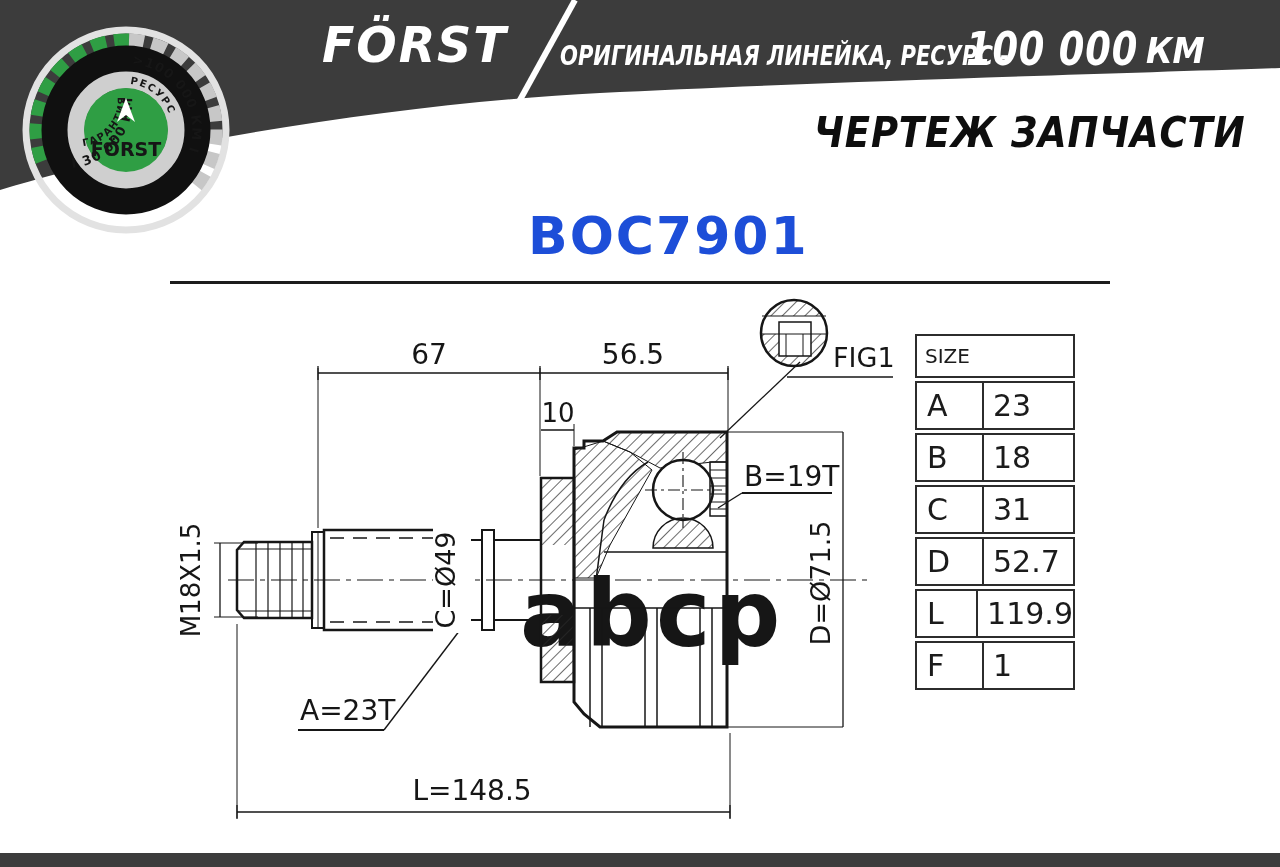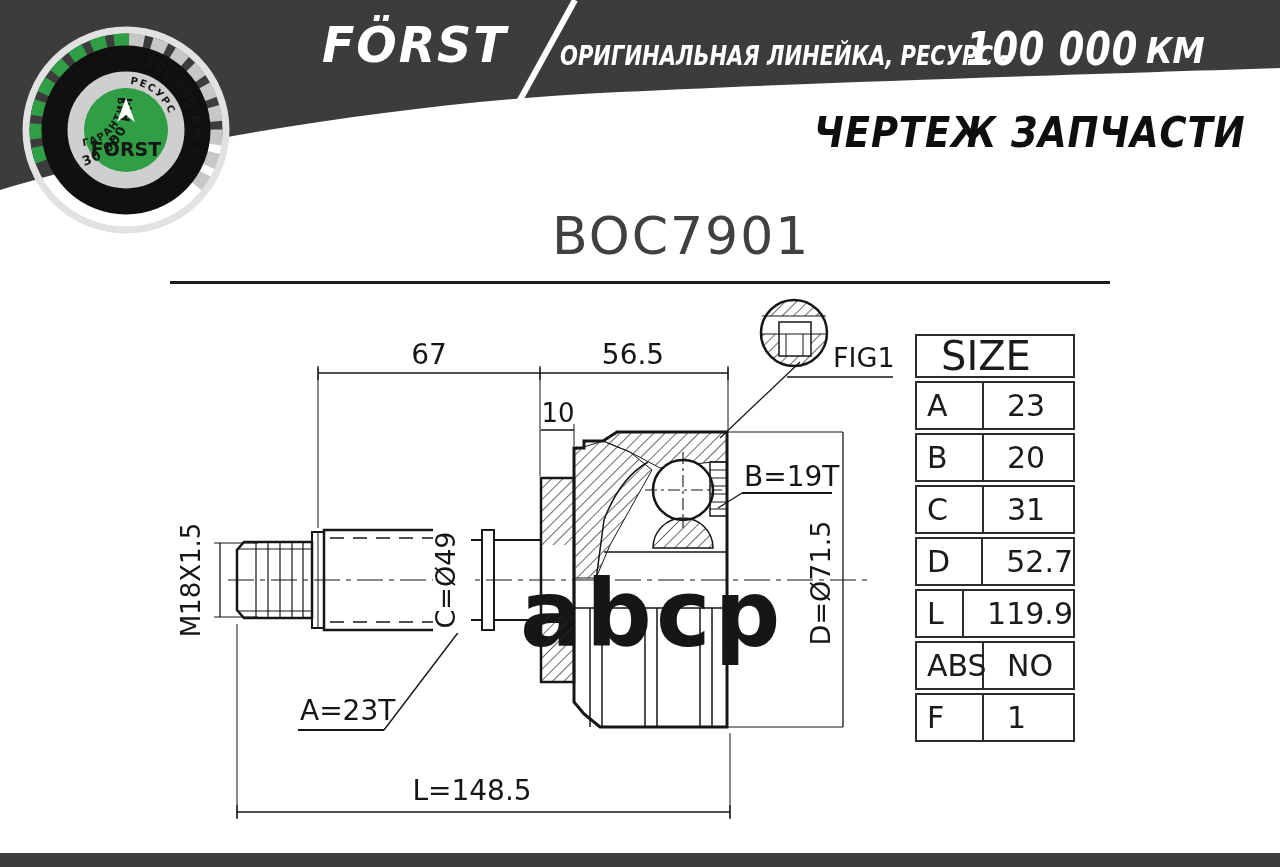--- a/index.html
+++ b/index.html
@@ -11,30 +11,30 @@
   .brand-logo{left:322px;top:16px;font-size:50px;font-style:italic;font-weight:800;color:#fff;
       letter-spacing:2px;transform:scaleX(.95);transform-origin:left top;white-space:nowrap;}
   .tagline{left:560px;top:40px;font-size:27px;font-style:italic;font-weight:700;color:#fff;
       transform:scaleX(.78);transform-origin:left top;white-space:nowrap;}
   .res-big{left:966px;top:22px;font-size:46px;font-style:italic;font-weight:800;color:#fff;
       transform:scaleX(.8);transform-origin:left top;white-space:nowrap;letter-spacing:1px;}
   .res-km{left:1146px;top:30px;font-size:36px;font-style:italic;font-weight:800;color:#fff;
       transform:scaleX(.9);transform-origin:left top;}
   .page-title{left:814px;top:108px;font-size:42px;font-style:italic;font-weight:800;color:#0e0e0e;
       transform:scaleX(.88);transform-origin:left top;white-space:nowrap;letter-spacing:1px;}
-  .part-number{left:552px;top:206px;font-size:52px;font-weight:400;color:#404040;letter-spacing:2px;}
+  .part-number{left:528px;top:206px;font-size:52px;font-weight:700;color:#1d4ed8;letter-spacing:2px;}
   .rule{left:170px;top:281px;width:940px;height:3px;background:#1c1c1c;}
   
   #size-table{left:915px;top:334px;width:160px;font-size:30px;color:#1b1b1b;}
   .t-head{border:2px solid #2c2c2c;height:44px;display:flex;align-items:center;
-      padding-left:24px;font-size:40px;box-sizing:border-box;}
+      padding-left:8px;font-size:20px;box-sizing:border-box;}
   .t-row{border:2px solid #2c2c2c;height:49px;margin-top:3px;display:flex;box-sizing:border-box;}
   .t-key{width:67px;display:flex;align-items:center;padding-left:10px;box-sizing:border-box;
       border-right:2px solid #2c2c2c;}
-  .t-val{flex:1;display:flex;align-items:center;padding-left:23px;box-sizing:border-box;}
+  .t-val{flex:1;display:flex;align-items:center;padding-left:9px;box-sizing:border-box;}
   #bottom-bar{left:0;top:853px;width:1280px;height:14px;background:#3c3c3c;}
   svg text{font-family:"DejaVu Sans","Liberation Sans",sans-serif;fill:#161616;}
 </style>
 </head>
 <body>
 
 <div id="page">
 
   <svg id="band-svg" class="abs" width="1280" height="240" viewBox="0 0 1280 240">
     <path d="M0,0 L1280,0 L1280,68 C1100,74 820,82 600,93 C420,102 170,138 0,190 Z" fill="#3c3c3c"></path>
@@ -219,38 +219,34 @@
   </svg>
 
   <div id="size-table" class="abs">
     <div class="t-head">SIZE</div>
     <div class="t-row">
       <div class="t-key">A</div>
       <div class="t-val">23</div>
     </div>
     <div class="t-row">
       <div class="t-key">B</div>
-      <div class="t-val">20</div>
+      <div class="t-val">18</div>
     </div>
     <div class="t-row">
       <div class="t-key">C</div>
       <div class="t-val">31</div>
     </div>
     <div class="t-row">
       <div class="t-key">D</div>
       <div class="t-val">52.7</div>
     </div>
     <div class="t-row">
       <div class="t-key">L</div>
       <div class="t-val">119.9</div>
     </div>
     <div class="t-row">
-      <div class="t-key">ABS</div>
-      <div class="t-val">NO</div>
-    </div>
-    <div class="t-row">
       <div class="t-key">F</div>
       <div class="t-val">1</div>
     </div>
   </div>
 
   <div id="bottom-bar" class="abs"></div>
 </div>
 
 </body></html>

